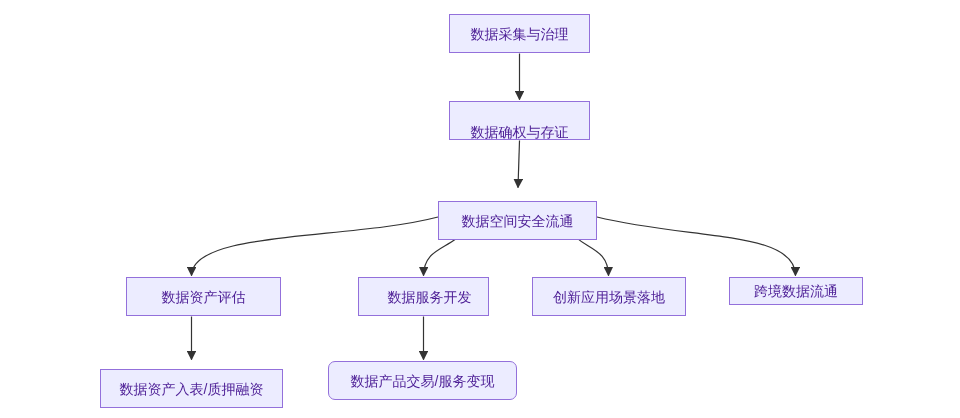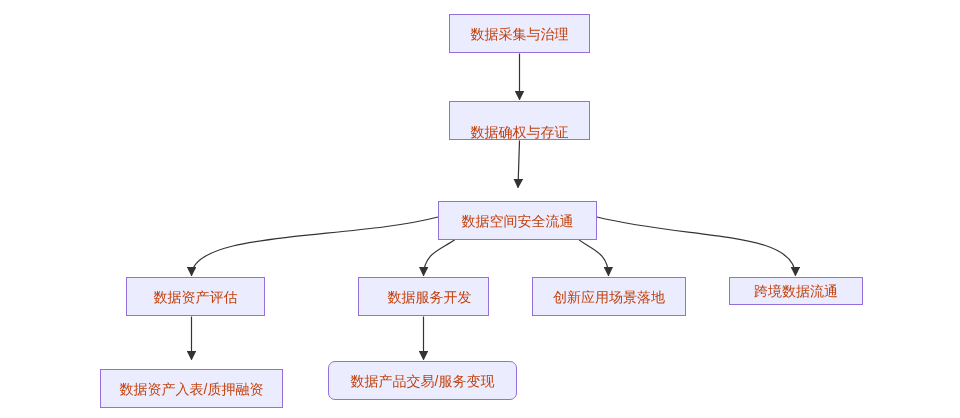--- a/index.html
+++ b/index.html
@@ -29,21 +29,21 @@
     box-sizing: border-box;
     background: #ECECFF;
     border: 1px solid #9370DB;
     display: flex;
     align-items: center;
     justify-content: center;
     text-align: center;
   }
   .node-label {
     font-size: 14px;
-    color: #c2410c;
+    color: #4c1d95;
     white-space: nowrap;
     line-height: 1;
   }
 </style>
 </head>
 <body>
 
 <div class="canvas">
   <svg class="edges" viewBox="0 0 960 418" xmlns="http://www.w3.org/2000/svg">
     <defs>
@@ -65,21 +65,21 @@
   <div>
       <div class="node" style="left: 449px; top: 14px; width: 141px; height: 39px;">
         <span class="node-label">数据采集与治理</span>
       </div>
       <div class="node" style="left: 449px; top: 101px; width: 141px; height: 39px; align-items: flex-end;">
         <span class="node-label">数据确权与存证</span>
       </div>
       <div class="node" style="left: 438px; top: 201px; width: 159px; height: 39px;">
         <span class="node-label">数据空间安全流通</span>
       </div>
-      <div class="node" style="left: 126px; top: 277px; width: 139px; height: 39px;">
+      <div class="node" style="left: 126px; top: 277px; width: 155px; height: 39px;">
         <span class="node-label">数据资产评估</span>
       </div>
       <div class="node" style="left: 358px; top: 277px; width: 131px; height: 39px; padding-left: 12px;">
         <span class="node-label">数据服务开发</span>
       </div>
       <div class="node" style="left: 532px; top: 277px; width: 154px; height: 39px;">
         <span class="node-label">创新应用场景落地</span>
       </div>
       <div class="node" style="left: 729px; top: 277px; width: 134px; height: 28px;">
         <span class="node-label">跨境数据流通</span>

